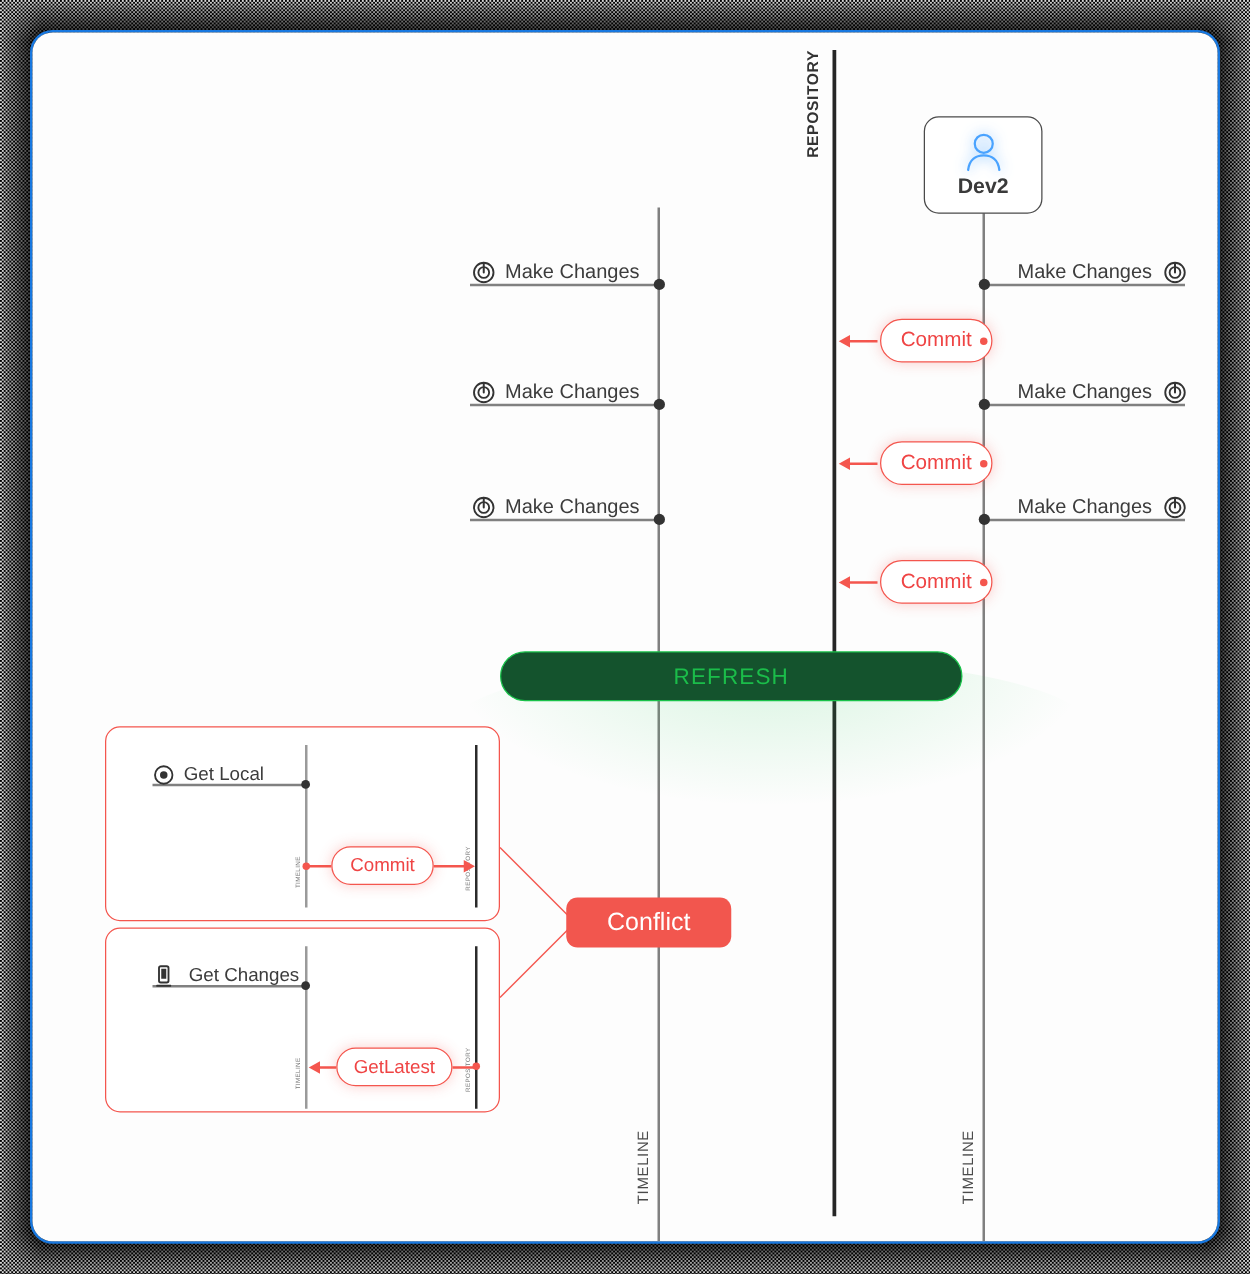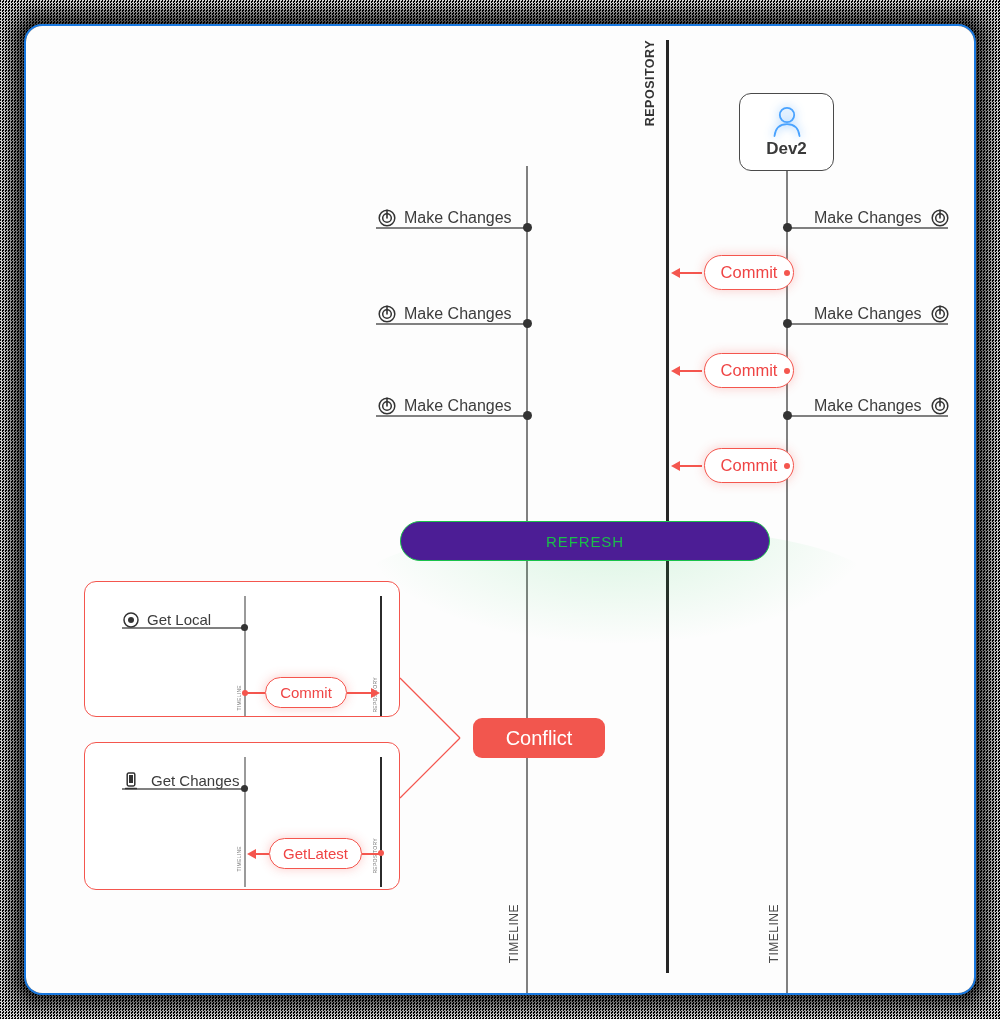--- a/index.html
+++ b/index.html
@@ -154,23 +154,23 @@
     border-bottom: 5.5px solid transparent;
   }
   .arrow-l { border-right: 9px solid #f4564e; }
   .arrow-r { border-left: 9px solid #f4564e; }
 
   
   #refresh {
     position: absolute;
     border: 1.6px solid #19c24a;
     border-radius: 24px;
-    background: #4c1d95;
+    background: #14532d;
     color: #1bbd4a;
-    font-size: 15px;
+    font-size: 18px;
     letter-spacing: .9px;
     display: flex;
     align-items: center;
     justify-content: center;
     box-sizing: border-box;
     z-index: 5;
   }
   #refresh-glow {
     position: absolute;
     border-radius: 50%;
@@ -339,21 +339,21 @@
     <div class="pill" style="left:678px; top:422px; width:90px; height:35px;">
       <span>Commit</span>
     </div>
     <div class="rdot" style="left:758px; top:437px;"></div>
 
     <div id="refresh-glow" style="left:330px; top:500px; width:520px; height:120px;"></div>
     <div id="refresh" style="left:374px; top:495px; width:370px; height:40px;">
       <span>REFRESH</span>
     </div>
 
-    <div class="panel" style="left:58px; top:555px; width:316px; height:136px;">
+    <div class="panel" style="left:58px; top:555px; width:316px; height:156px;">
       <div class="p-line" style="left:159px; top:14px; height:130px;"></div>
       <div class="p-line dark" style="left:295px; top:14px; height:130px;"></div>
       <div class="p-vlabel" style="left:151px; top:103px;">TIMELINE</div>
       <div class="p-vlabel" style="left:287px; top:95px;">REPOSITORY</div>
 
       <div class="p-row-line" style="left:37px; top:45px; width:123px;"></div>
       <svg class="abs" style="left:38px; top:30px;" width="16" height="16" viewBox="0 0 16 16">
         <circle cx="8" cy="8" r="7" fill="none" stroke="#333" stroke-width="1.5"></circle>
         <circle cx="8" cy="8" r="3" fill="#333"></circle>
       </svg>
@@ -391,18 +391,18 @@
       </div>
       <div class="rconn" style="left:277px; top:110px; width:18px;"></div>
       <div class="rdot" style="left:293px; top:107px;"></div>
     </div>
 
     <svg class="conn-svg" style="left:0px; top:0px;" width="948" height="967">
       <line x1="374" y1="652" x2="434" y2="712" stroke="#f4564e" stroke-width="1.2"></line>
       <line x1="374" y1="772" x2="434" y2="712" stroke="#f4564e" stroke-width="1.2"></line>
     </svg>
 
-    <div id="conflict" style="left:427px; top:692px; width:132px; height:40px;margin-left:20px;">
+    <div id="conflict" style="left:427px; top:692px; width:132px; height:40px;">
       <span>Conflict</span>
     </div>
 
   </div>
 </div>
 
 </body></html>

